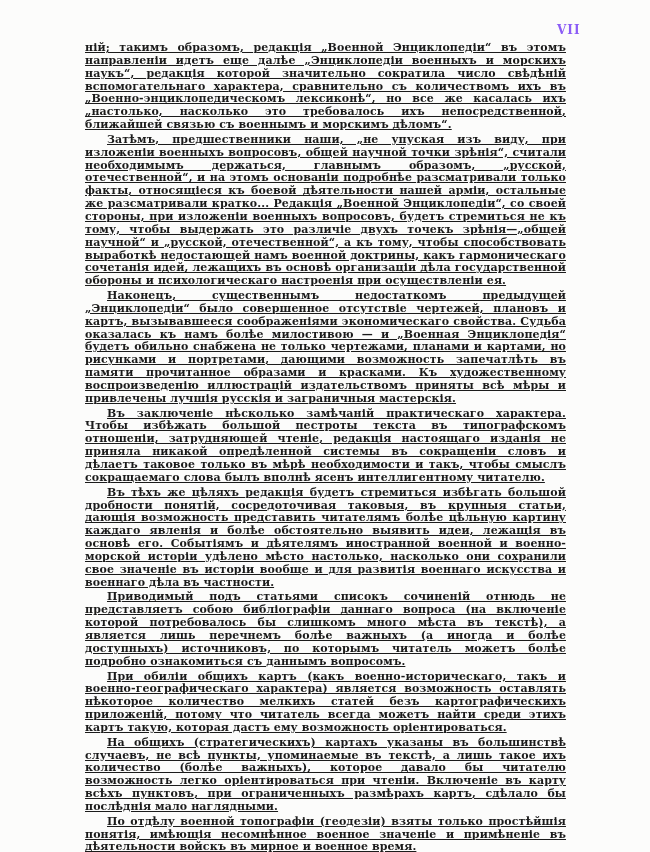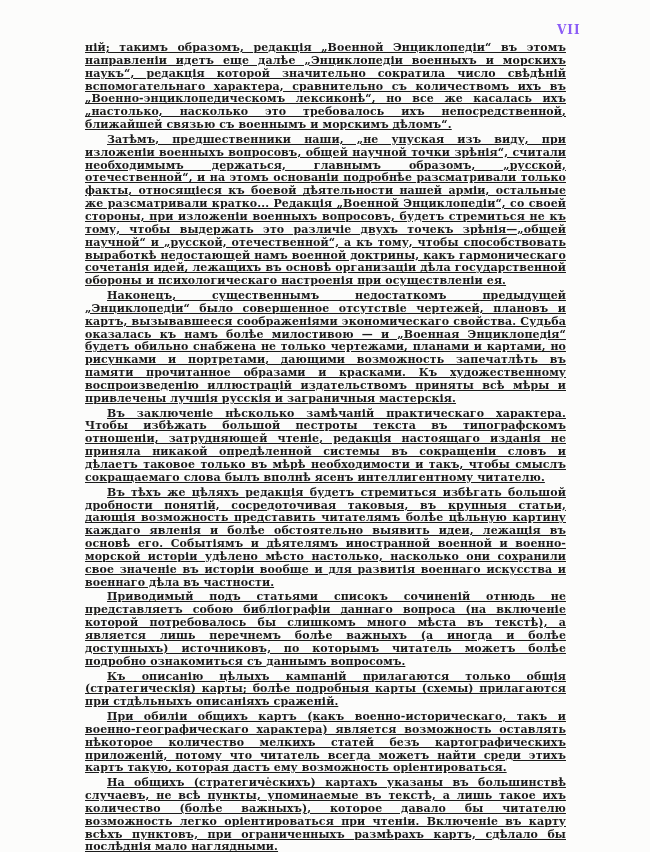--- a/index.html
+++ b/index.html
@@ -67,21 +67,20 @@
 
   <div class="page-number">VII</div>
 
   <div class="text-block">
     <p class="continuation">ній; такимъ образомъ, редакція „Военной Энциклопедіи“ въ этомъ направленіи идетъ еще далѣе „Энциклопедіи военныхъ и морскихъ наукъ“, редакція которой значительно сократила число свѣдѣній вспомогательнаго характера, сравнительно съ количествомъ ихъ въ „Военно-энциклопедическомъ лексиконѣ“, но все же касалась ихъ „настолько, насколько это требовалось ихъ непосредственной, ближайшей связью съ военнымъ и морскимъ дѣломъ“.</p>
     <p>Затѣмъ, предшественники наши, „не упуская изъ виду, при изложеніи военныхъ вопросовъ, общей научной точки зрѣнія“, считали необходимымъ держаться, главнымъ образомъ, „русской, отечественной“, и на этомъ основаніи подробнѣе разсматривали только факты, относящіеся къ боевой дѣятельности нашей арміи, остальные же разсматривали кратко... Редакція „Военной Энциклопедіи“, со своей стороны, при изложеніи военныхъ вопросовъ, будетъ стремиться не къ тому, чтобы выдержать это различіе двухъ точекъ зрѣнія—„общей научной“ и „русской, отечественной“, а къ тому, чтобы способствовать выработкѣ недостающей намъ военной доктрины, какъ гармоническаго сочетанія идей, лежащихъ въ основѣ организаціи дѣла государственной обороны и психологическаго настроенія при осуществленіи ея.</p>
     <p>Наконецъ, существеннымъ недостаткомъ предыдущей „Энциклопедіи“ было совершенное отсутствіе чертежей, плановъ и картъ, вызывавшееся соображеніями экономическаго свойства. Судьба оказалась къ намъ болѣе милостивою — и „Военная Энциклопедія“ будетъ обильно снабжена не только чертежами, планами и картами, но рисунками и портретами, дающими возможность запечатлѣть въ памяти прочитанное образами и красками. Къ художественному воспроизведенію иллюстрацій издательствомъ приняты всѣ мѣры и привлечены лучшія русскія и заграничныя мастерскія.</p>
     <p>Въ заключеніе нѣсколько замѣчаній практическаго характера. Чтобы избѣжать большой пестроты текста въ типографскомъ отношеніи, затрудняющей чтеніе, редакція настоящаго изданія не приняла никакой опредѣленной системы въ сокращеніи словъ и дѣлаетъ таковое только въ мѣрѣ необходимости и такъ, чтобы смыслъ сокращаемаго слова былъ вполнѣ ясенъ интеллигентному читателю.</p>
     <p>Въ тѣхъ же цѣляхъ редакція будетъ стремиться избѣгать большой дробности понятій, сосредоточивая таковыя, въ крупныя статьи, дающія возможность представить читателямъ болѣе цѣльную картину каждаго явленія и болѣе обстоятельно выявить идеи, лежащія въ основѣ его. Событіямъ и дѣятелямъ иностранной военной и военно-морской исторіи удѣлено мѣсто настолько, насколько они сохранили свое значеніе въ исторіи вообще и для развитія военнаго искусства и военнаго дѣла въ частности.</p>
     <p>Приводимый подъ статьями списокъ сочиненій отнюдь не представляетъ собою библіографіи даннаго вопроса (на включеніе которой потребовалось бы слишкомъ много мѣста въ текстѣ), а является лишь перечнемъ болѣе важныхъ (а иногда и болѣе доступныхъ) источниковъ, по которымъ читатель можетъ болѣе подробно ознакомиться съ даннымъ вопросомъ.</p>
-    <p>Къ описанію цѣлыхъ кампаній прилагаются только общія (стратегическія) карты; болѣе подробныя карты (схемы) прилагаются при стдѣльныхъ описаніяхъ сраженій.</p>
     <p>При обиліи общихъ картъ (какъ военно-историческаго, такъ и военно-географическаго характера) является возможность оставлять нѣкоторое количество мелкихъ статей безъ картографическихъ приложеній, потому что читатель всегда можетъ найти среди этихъ картъ такую, которая дастъ ему возможность оріентироваться.</p>
     <p>На общихъ (стратегическихъ) картахъ указаны въ большинствѣ случаевъ, не всѣ пункты, упоминаемые въ текстѣ, а лишь такое ихъ количество (болѣе важныхъ), которое давало бы читателю возможность легко оріентироваться при чтеніи. Включеніе въ карту всѣхъ пунктовъ, при ограниченныхъ размѣрахъ картъ, сдѣлало бы послѣднія мало наглядными.</p>
     <p>По отдѣлу военной топографіи (геодезіи) взяты только простѣйшія понятія, имѣющія несомнѣнное военное значеніе и примѣненіе въ дѣятельности войскъ въ мирное и военное время.</p>
 
   </div>
 
   <div class="scan-speck"></div>
 
 </div>
 

